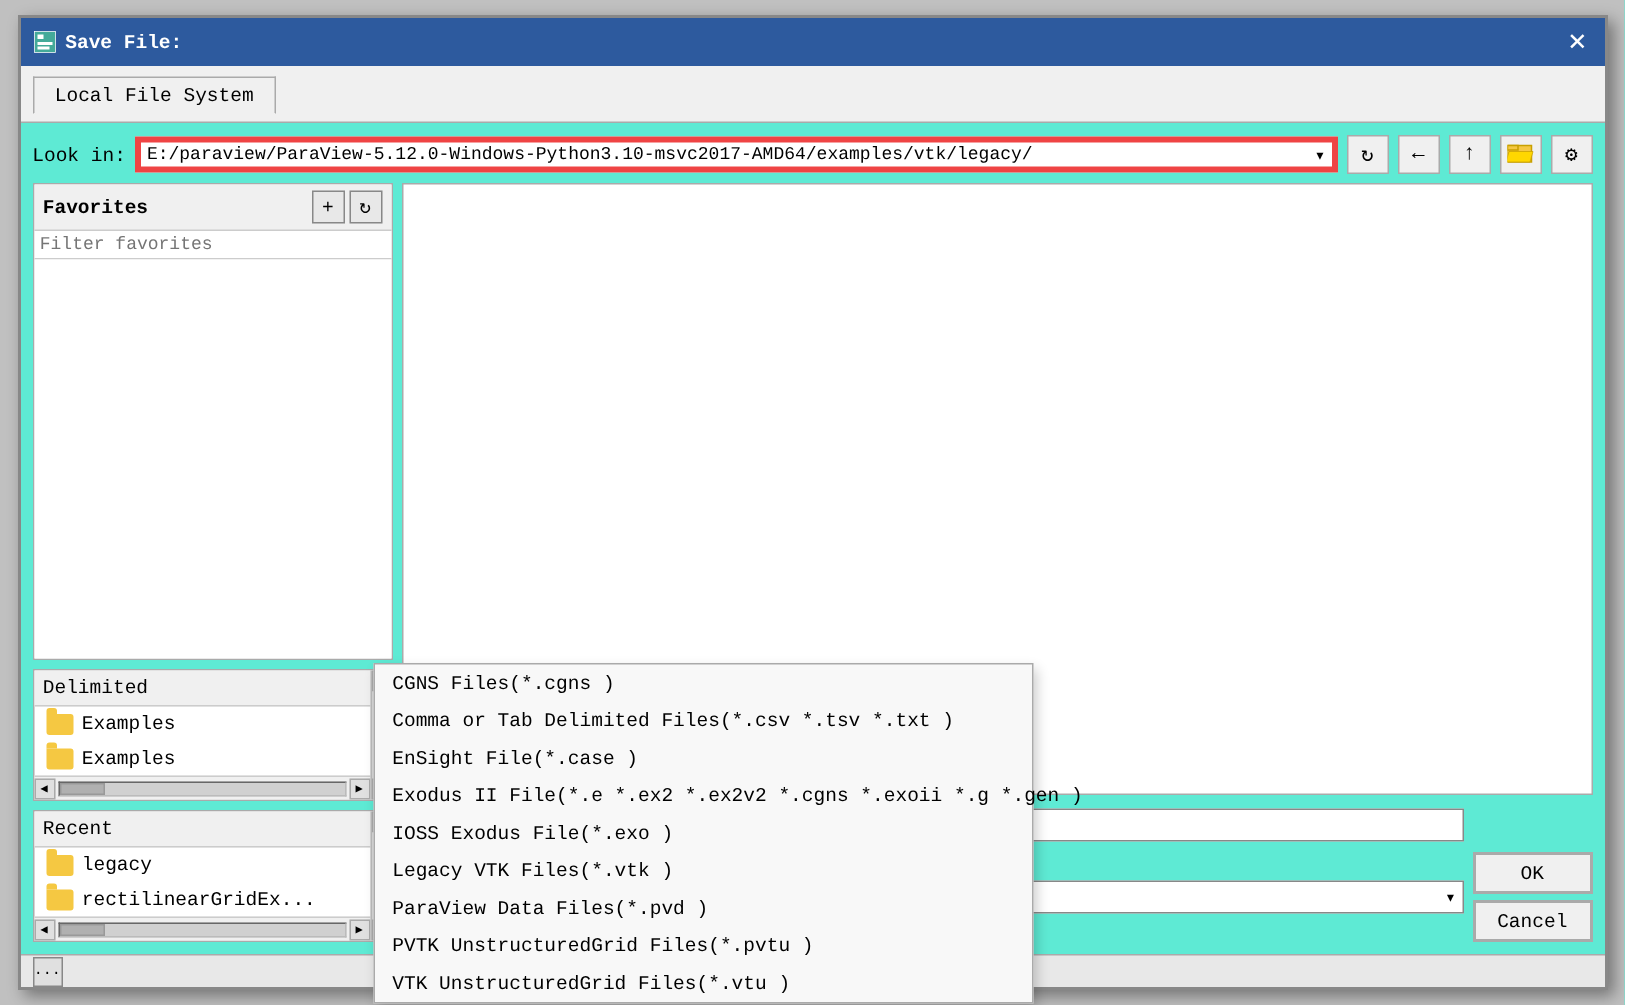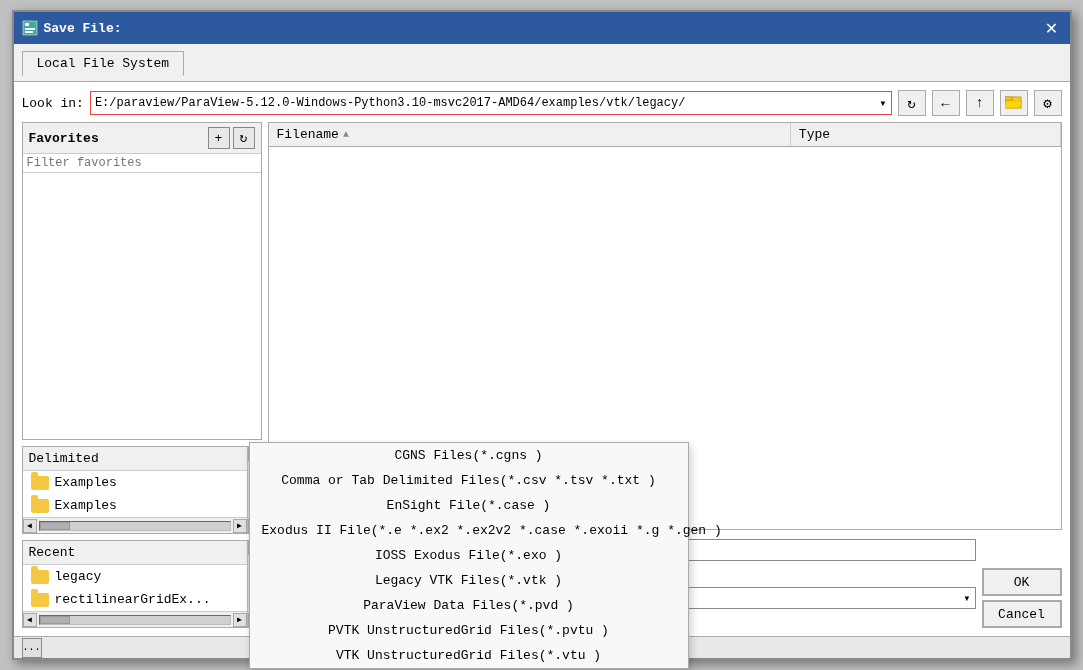--- a/index.html
+++ b/index.html
@@ -11,21 +11,21 @@
       align-items: center;
       justify-content: center;
       width: 1083px;
       height: 670px;
       overflow: hidden;
     }
 
     .dialog {
       width: 1060px;
       height: 650px;
-      background: #ffffff;
+      background: #5eead4;
       border: 2px solid #888;
       box-shadow: 4px 4px 10px rgba(0,0,0,0.4);
       display: flex;
       flex-direction: column;
       position: relative;
     }
 
     .title-bar {
       background: #2d5a9e;
       color: white;
@@ -113,21 +113,21 @@
     }
 
     .look-in-label {
       font-size: 13px;
       white-space: nowrap;
     }
 
     .look-in-combo {
       flex: 1;
       height: 24px;
-      border: 1px solid #ef4444;
+      border: 4px solid #ef4444;
       background: white;
       font-size: 12px;
       padding: 0 4px;
       font-family: 'Courier New', Courier, monospace;
       display: flex;
       align-items: center;
       justify-content: space-between;
       cursor: pointer;
     }
 
@@ -411,21 +411,20 @@
       box-shadow: 2px 4px 8px rgba(0,0,0,0.2);
       z-index: 100;
     }
 
     .dropdown-item {
       padding: 5px 12px;
       font-size: 13px;
       cursor: pointer;
       font-family: 'Courier New', Courier, monospace;
       white-space: nowrap;
-      text-align: center;
     }
 
     
     ::-webkit-scrollbar { width: 14px; height: 14px; }
     ::-webkit-scrollbar-track { background: #e0e0e0; }
     ::-webkit-scrollbar-thumb { background: #aaa; border: 1px solid #888; }
     ::-webkit-scrollbar-button { background: #d0d0d0; border: 1px solid #999; height: 14px; width: 14px; }
 
     .locations-with-scroll {
       display: flex;
@@ -636,29 +635,20 @@
               <div class="vs-thumb"></div>
             </div>
             <div class="vs-arrow">▼</div>
           </div>
         </div>
       </div>
 
       <div class="right-panel">
 
         <div class="file-browser">
-          <div class="file-list-header">
-            <div class="col-header filename">
-              <span>Filename</span>
-              <span style="font-size:10px;color:#888;">▲</span>
-            </div>
-            <div class="col-header type">
-              <span>Type</span>
-            </div>
-          </div>
           <div class="file-list-body"></div>
         </div>
 
         <div class="bottom-section">
           <div class="form-row">
             <span class="form-label">File name:</span>
             <input class="form-input" type="text" value="" style="">
             <div style="width:80px;height:28px;"></div>
           </div>
           <div class="form-row">
@@ -674,21 +664,21 @@
           </div>
         </div>
       </div>
     </div>
   </div>
 
   <div class="dropdown-overlay">
     <div class="dropdown-item">CGNS Files(*.cgns )</div>
     <div class="dropdown-item">Comma or Tab Delimited Files(*.csv *.tsv *.txt )</div>
     <div class="dropdown-item">EnSight File(*.case )</div>
-    <div class="dropdown-item">Exodus II File(*.e *.ex2 *.ex2v2 *.case *.exoii *.g *.gen )</div>
+    <div class="dropdown-item">Exodus II File(*.e *.ex2 *.ex2v2 *.cgns *.exoii *.g *.gen )</div>
     <div class="dropdown-item">IOSS Exodus File(*.exo )</div>
     <div class="dropdown-item">Legacy VTK Files(*.vtk )</div>
     <div class="dropdown-item">ParaView Data Files(*.pvd )</div>
     <div class="dropdown-item">PVTK UnstructuredGrid Files(*.pvtu )</div>
     <div class="dropdown-item">VTK UnstructuredGrid Files(*.vtu )</div>
 
   </div>
 
   <div class="status-bar">
     <div class="ellipsis-btn">...</div>

